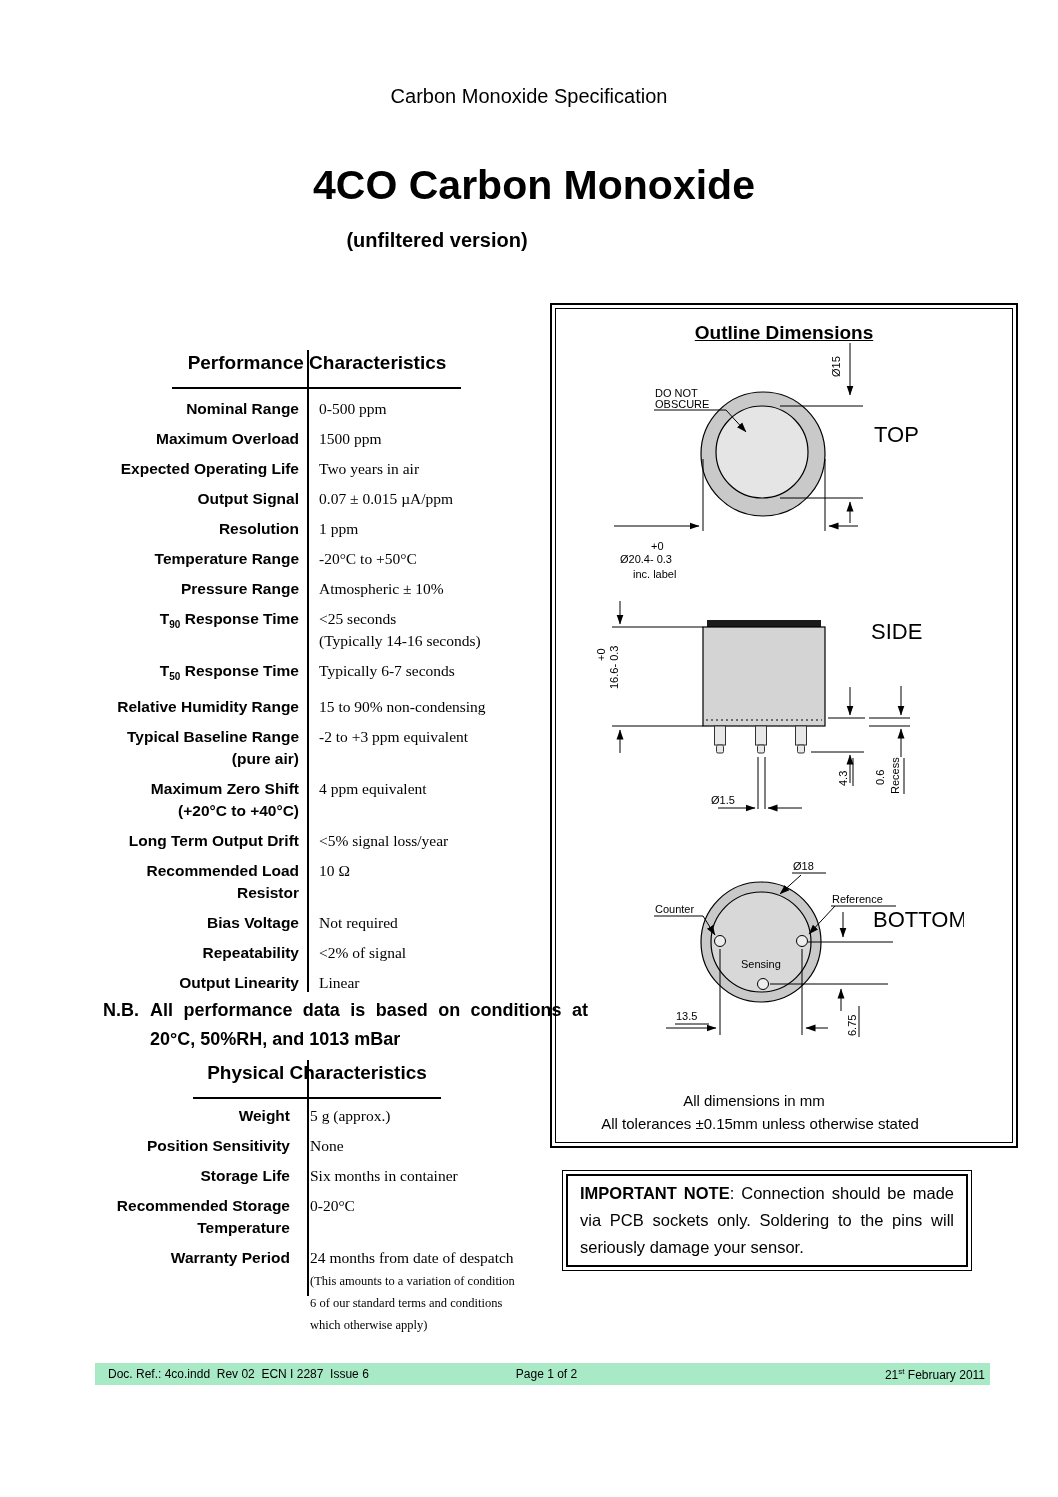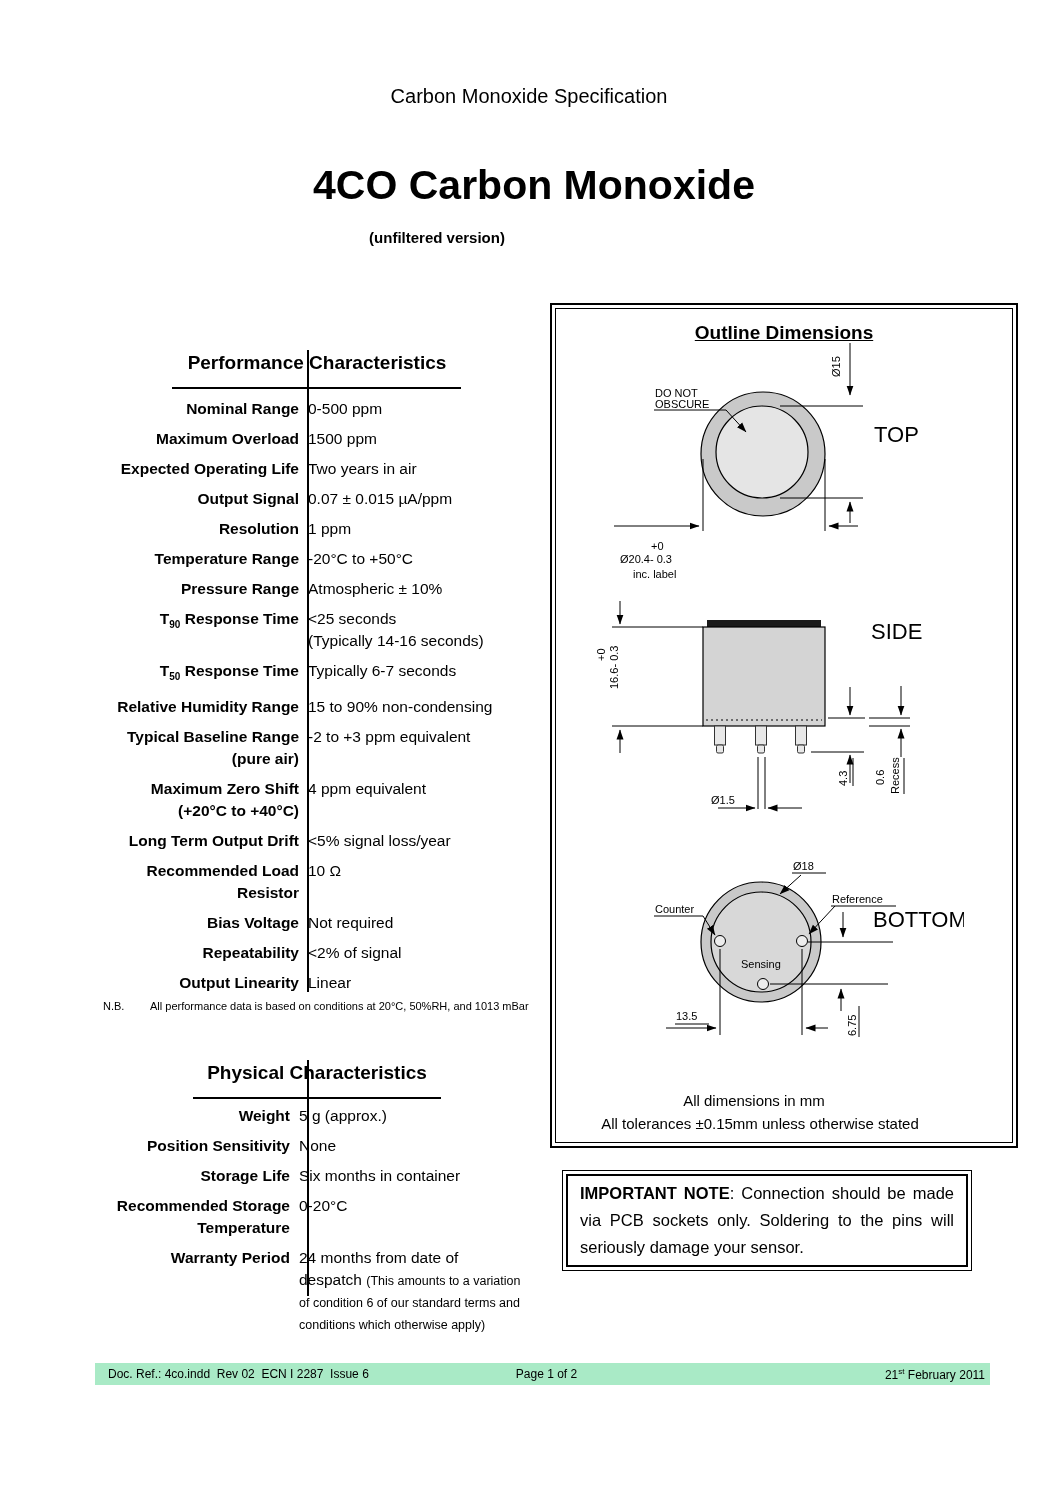--- a/index.html
+++ b/index.html
@@ -4,35 +4,35 @@
 <style>
   html,body{margin:0;padding:0;background:#fff;}
   .page{position:relative;width:1058px;height:1497px;background:#ffffff;
         font-family:"Liberation Sans", sans-serif;color:#000;overflow:hidden;}
 
   
   .doc-type{position:absolute;top:85px;left:0;width:1058px;text-align:center;font-size:20px;}
   .main-title{position:absolute;top:162px;left:0;width:1068px;text-align:center;
               font-size:41px;font-weight:bold;margin:0;}
   .subtitle{position:absolute;top:229px;left:0;width:874px;text-align:center;
-            font-size:15px;font-weight:bold;}
+            font-size:20px;font-weight:bold;}
 
   
   .sec-title{position:absolute;text-align:center;font-size:19px;font-weight:bold;}
   .rule{position:absolute;height:2px;background:#000;}
   .vdiv{position:absolute;width:2px;background:#000;}
   .spec-table{position:absolute;width:437px;}
   .row{display:flex;margin-bottom:8px;}
   .lbl{flex:0 0 204px;text-align:right;font-weight:bold;padding-right:9px;
        font-size:15.5px;line-height:22px;}
-  .val{flex:1;font-size:15.5px;line-height:22px;}
+  .val{flex:1;padding-left:11px;font-size:15.5px;line-height:22px;font-family:Liberation Serif, serif;}
   .sublbl{font-size:10px;font-weight:bold;margin-top:44px;}
   .val .small{font-size:12.5px;line-height:17px;}
-  .nb{position:absolute;left:103px;top:996px;width:438px;font-size:11px;line-height:21px;
-      padding-left:47px;text-indent:-47px;text-align:justify;}
+  .nb{position:absolute;left:103px;top:996px;width:438px;font-size:18px;line-height:29px;
+      padding-left:47px;text-indent:-47px;text-align:justify;font-weight:bold;}
   .nb-label{display:inline-block;width:47px;text-indent:0;}
 
   
   .outline-box{position:absolute;left:550px;top:303px;width:468px;height:845px;
                border:2.5px solid #000;box-sizing:border-box;padding:3px;}
   .outline-inner{width:100%;height:100%;border:1px solid #000;box-sizing:border-box;position:relative;}
   .outline-title{position:absolute;top:13px;left:0;width:100%;text-align:center;
                  font-size:19px;font-weight:bold;text-decoration:underline;}
   .outline-svg{position:absolute;top:0;left:0;}
   .dimtext{font-size:11px;fill:#000;}

